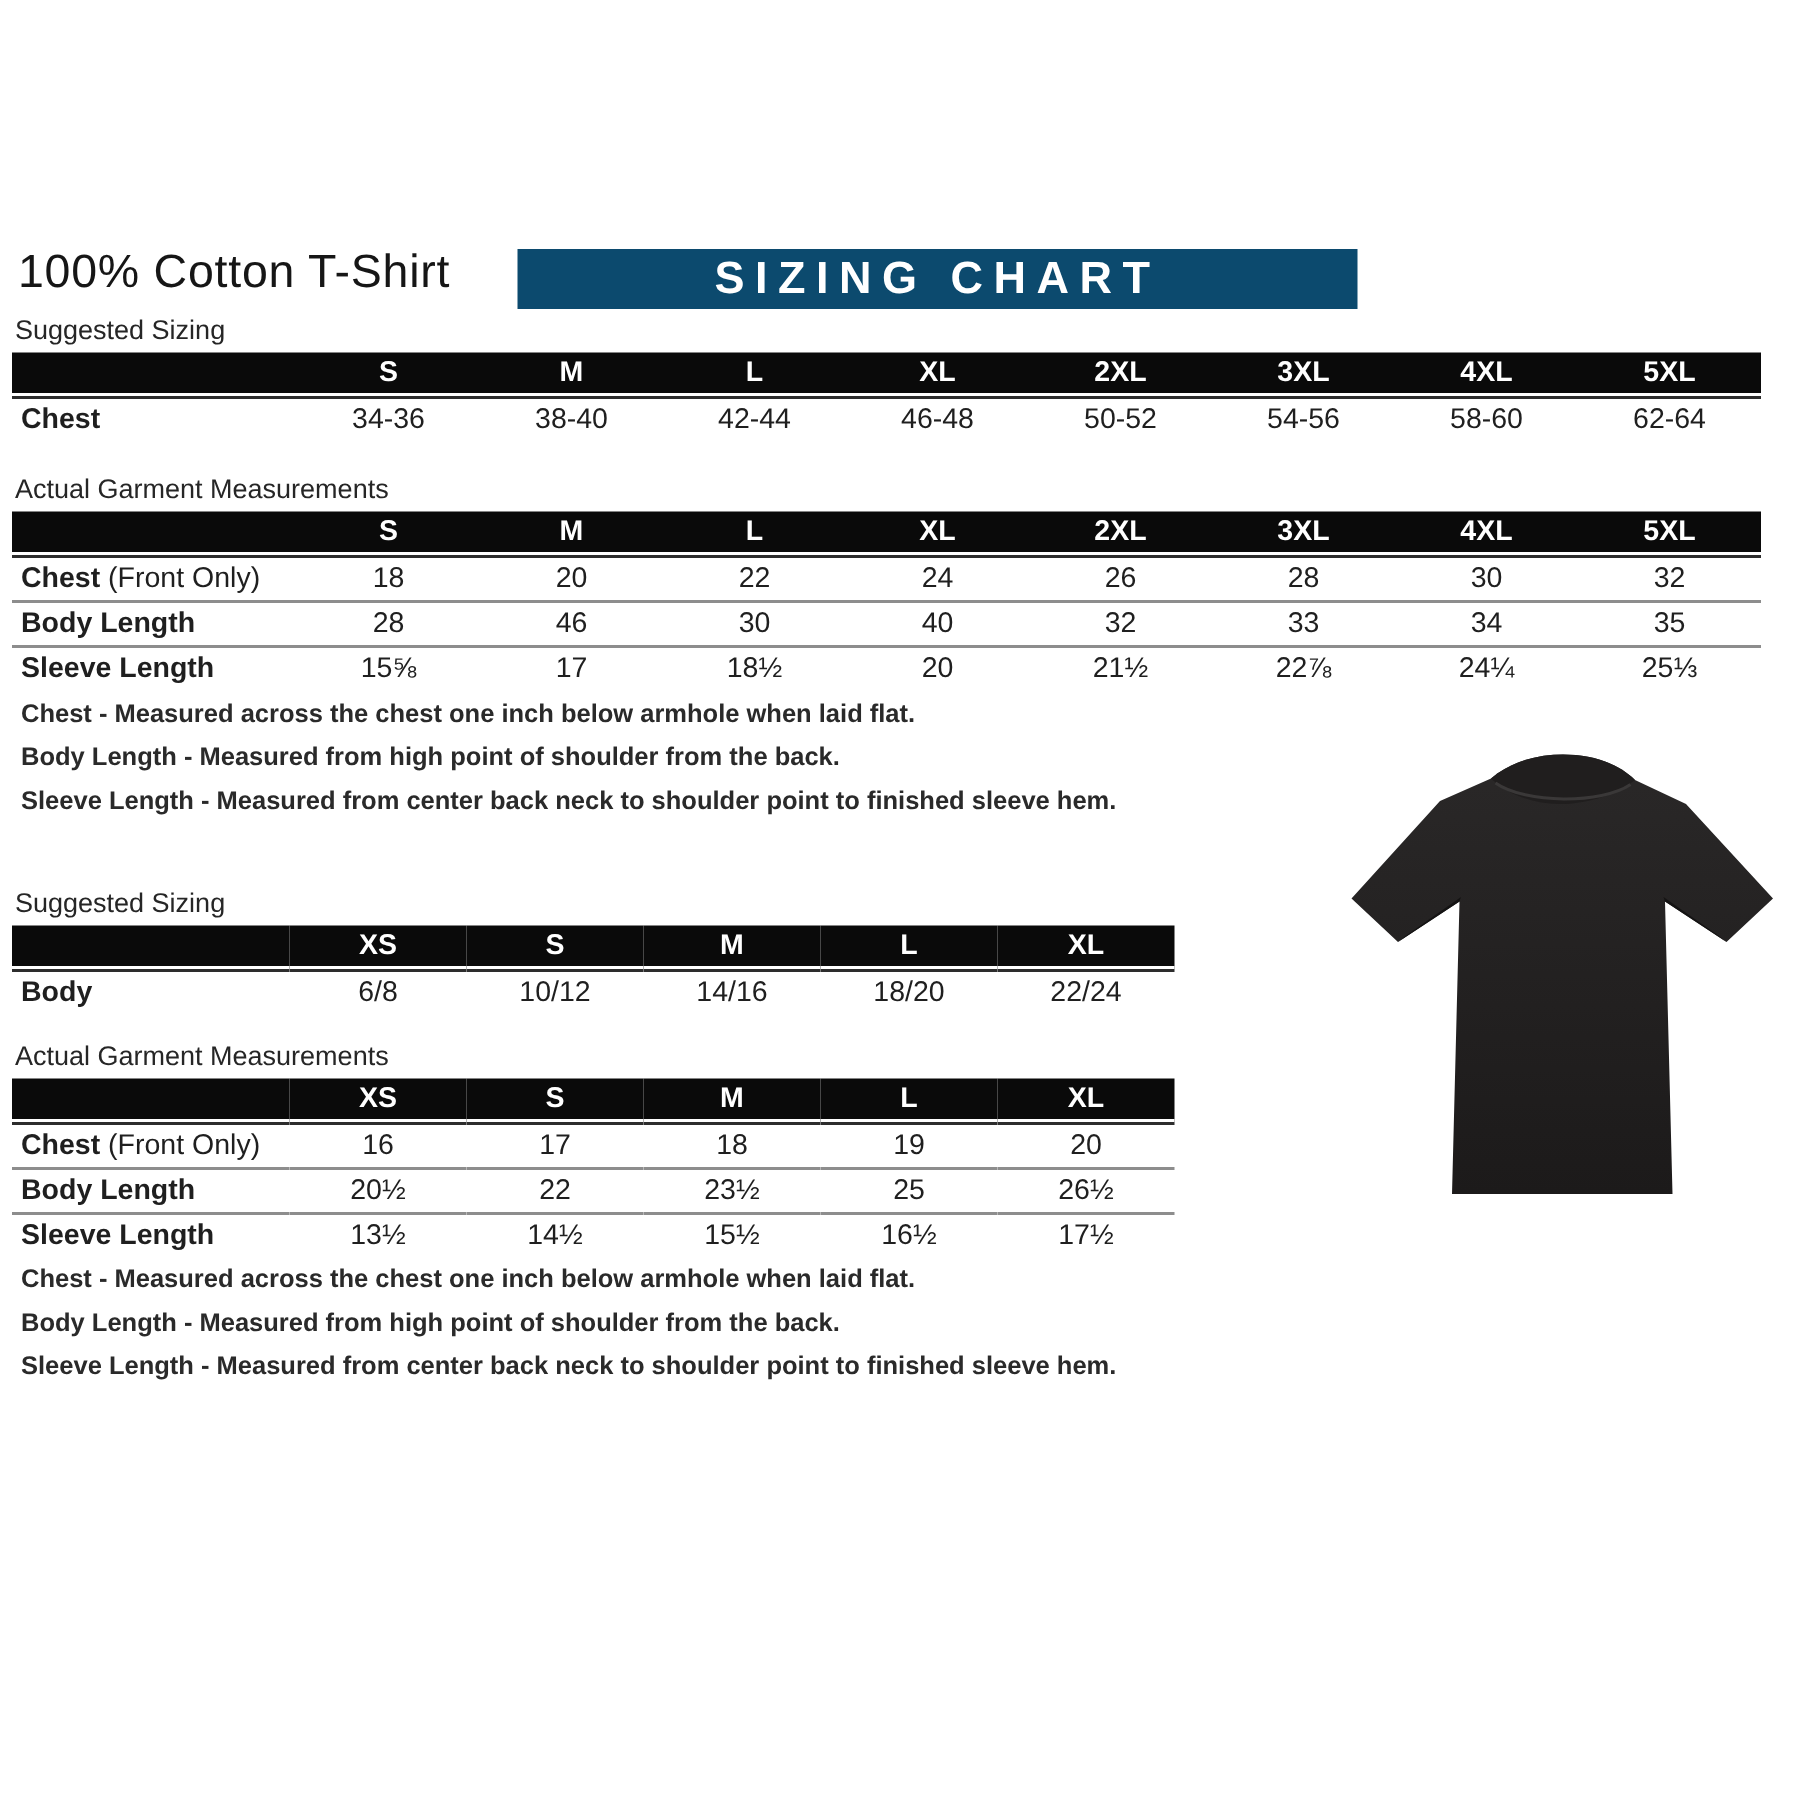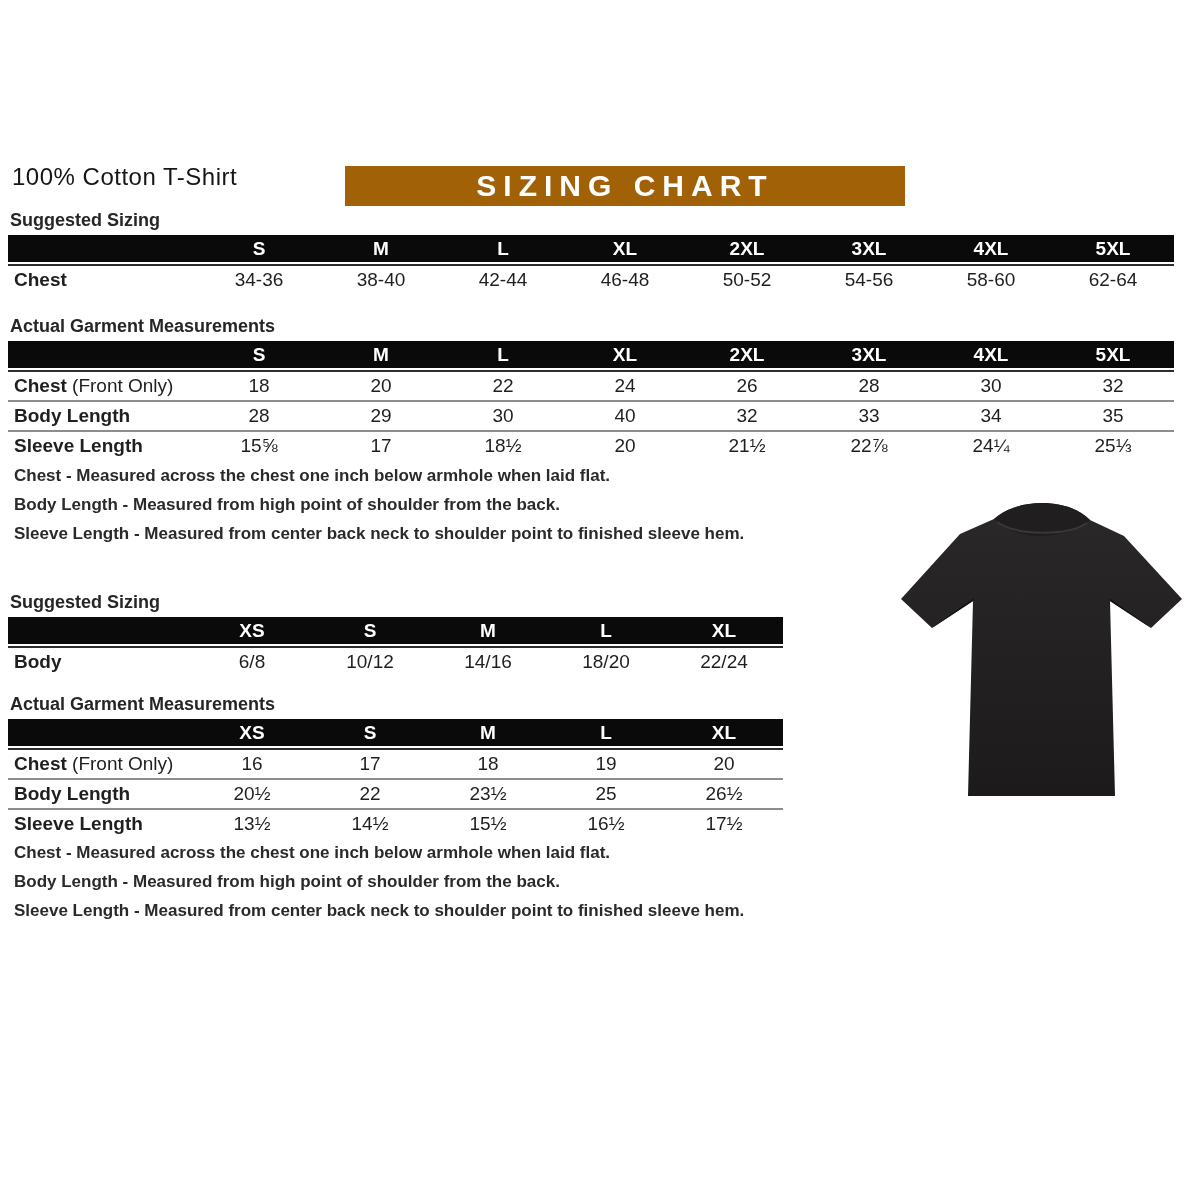--- a/index.html
+++ b/index.html
@@ -4,30 +4,30 @@
 <style>
   html,body { margin:0; padding:0; }
   body {
     width:1200px; height:1200px; background:#ffffff;
     font-family:"Liberation Sans", sans-serif; color:#1c1c1c;
   }
   .sheet { position:relative; width:1200px; height:1200px; background:#fff; overflow:hidden; }
 
   .title {
     position:absolute; left:12px; top:163px;
-    font-size:24px; font-weight:400; letter-spacing:0.5px; color:#161616;
+    font-size:31px; font-weight:400; letter-spacing:0.5px; color:#161616;
   }
   .banner {
     position:absolute; left:345px; top:166px; width:560px; height:40px;
-    background:#a16207; color:#ffffff; font-weight:bold; font-size:30px;
+    background:#0c4a6e; color:#ffffff; font-weight:bold; font-size:30px;
     letter-spacing:7px; text-align:center; line-height:40px;
   }
 
   .tbl-block { position:absolute; }
-  .tbl-block .sec-label { font-size:18px; font-weight:700; color:#262626; margin:0 0 4px 2px; }
+  .tbl-block .sec-label { font-size:18px; font-weight:400; color:#262626; margin:0 0 4px 2px; }
 
   .sz-table { border-collapse:separate; border-spacing:0; width:100%; table-layout:fixed; }
   .sz-table thead th {
     background:#0a0a0a; color:#ffffff; font-weight:bold; font-size:19px;
     height:27px; padding:0; text-align:center; border-bottom:2px solid #ffffff;
   }
   .sz-table tbody th, .sz-table tbody td {
     height:28px; padding:0; font-size:19px; color:#1f1f1f; text-align:center;
     background:#ffffff;
   }
@@ -122,21 +122,21 @@
               <td>22</td>
               <td>24</td>
               <td>26</td>
               <td>28</td>
               <td>30</td>
               <td>32</td>
             </tr>
             <tr>
               <th><span>Body Length</span></th>
               <td>28</td>
-              <td>29</td>
+              <td>46</td>
               <td>30</td>
               <td>40</td>
               <td>32</td>
               <td>33</td>
               <td>34</td>
               <td>35</td>
             </tr>
             <tr>
               <th><span>Sleeve Length</span></th>
               <td>15⅝</td>

